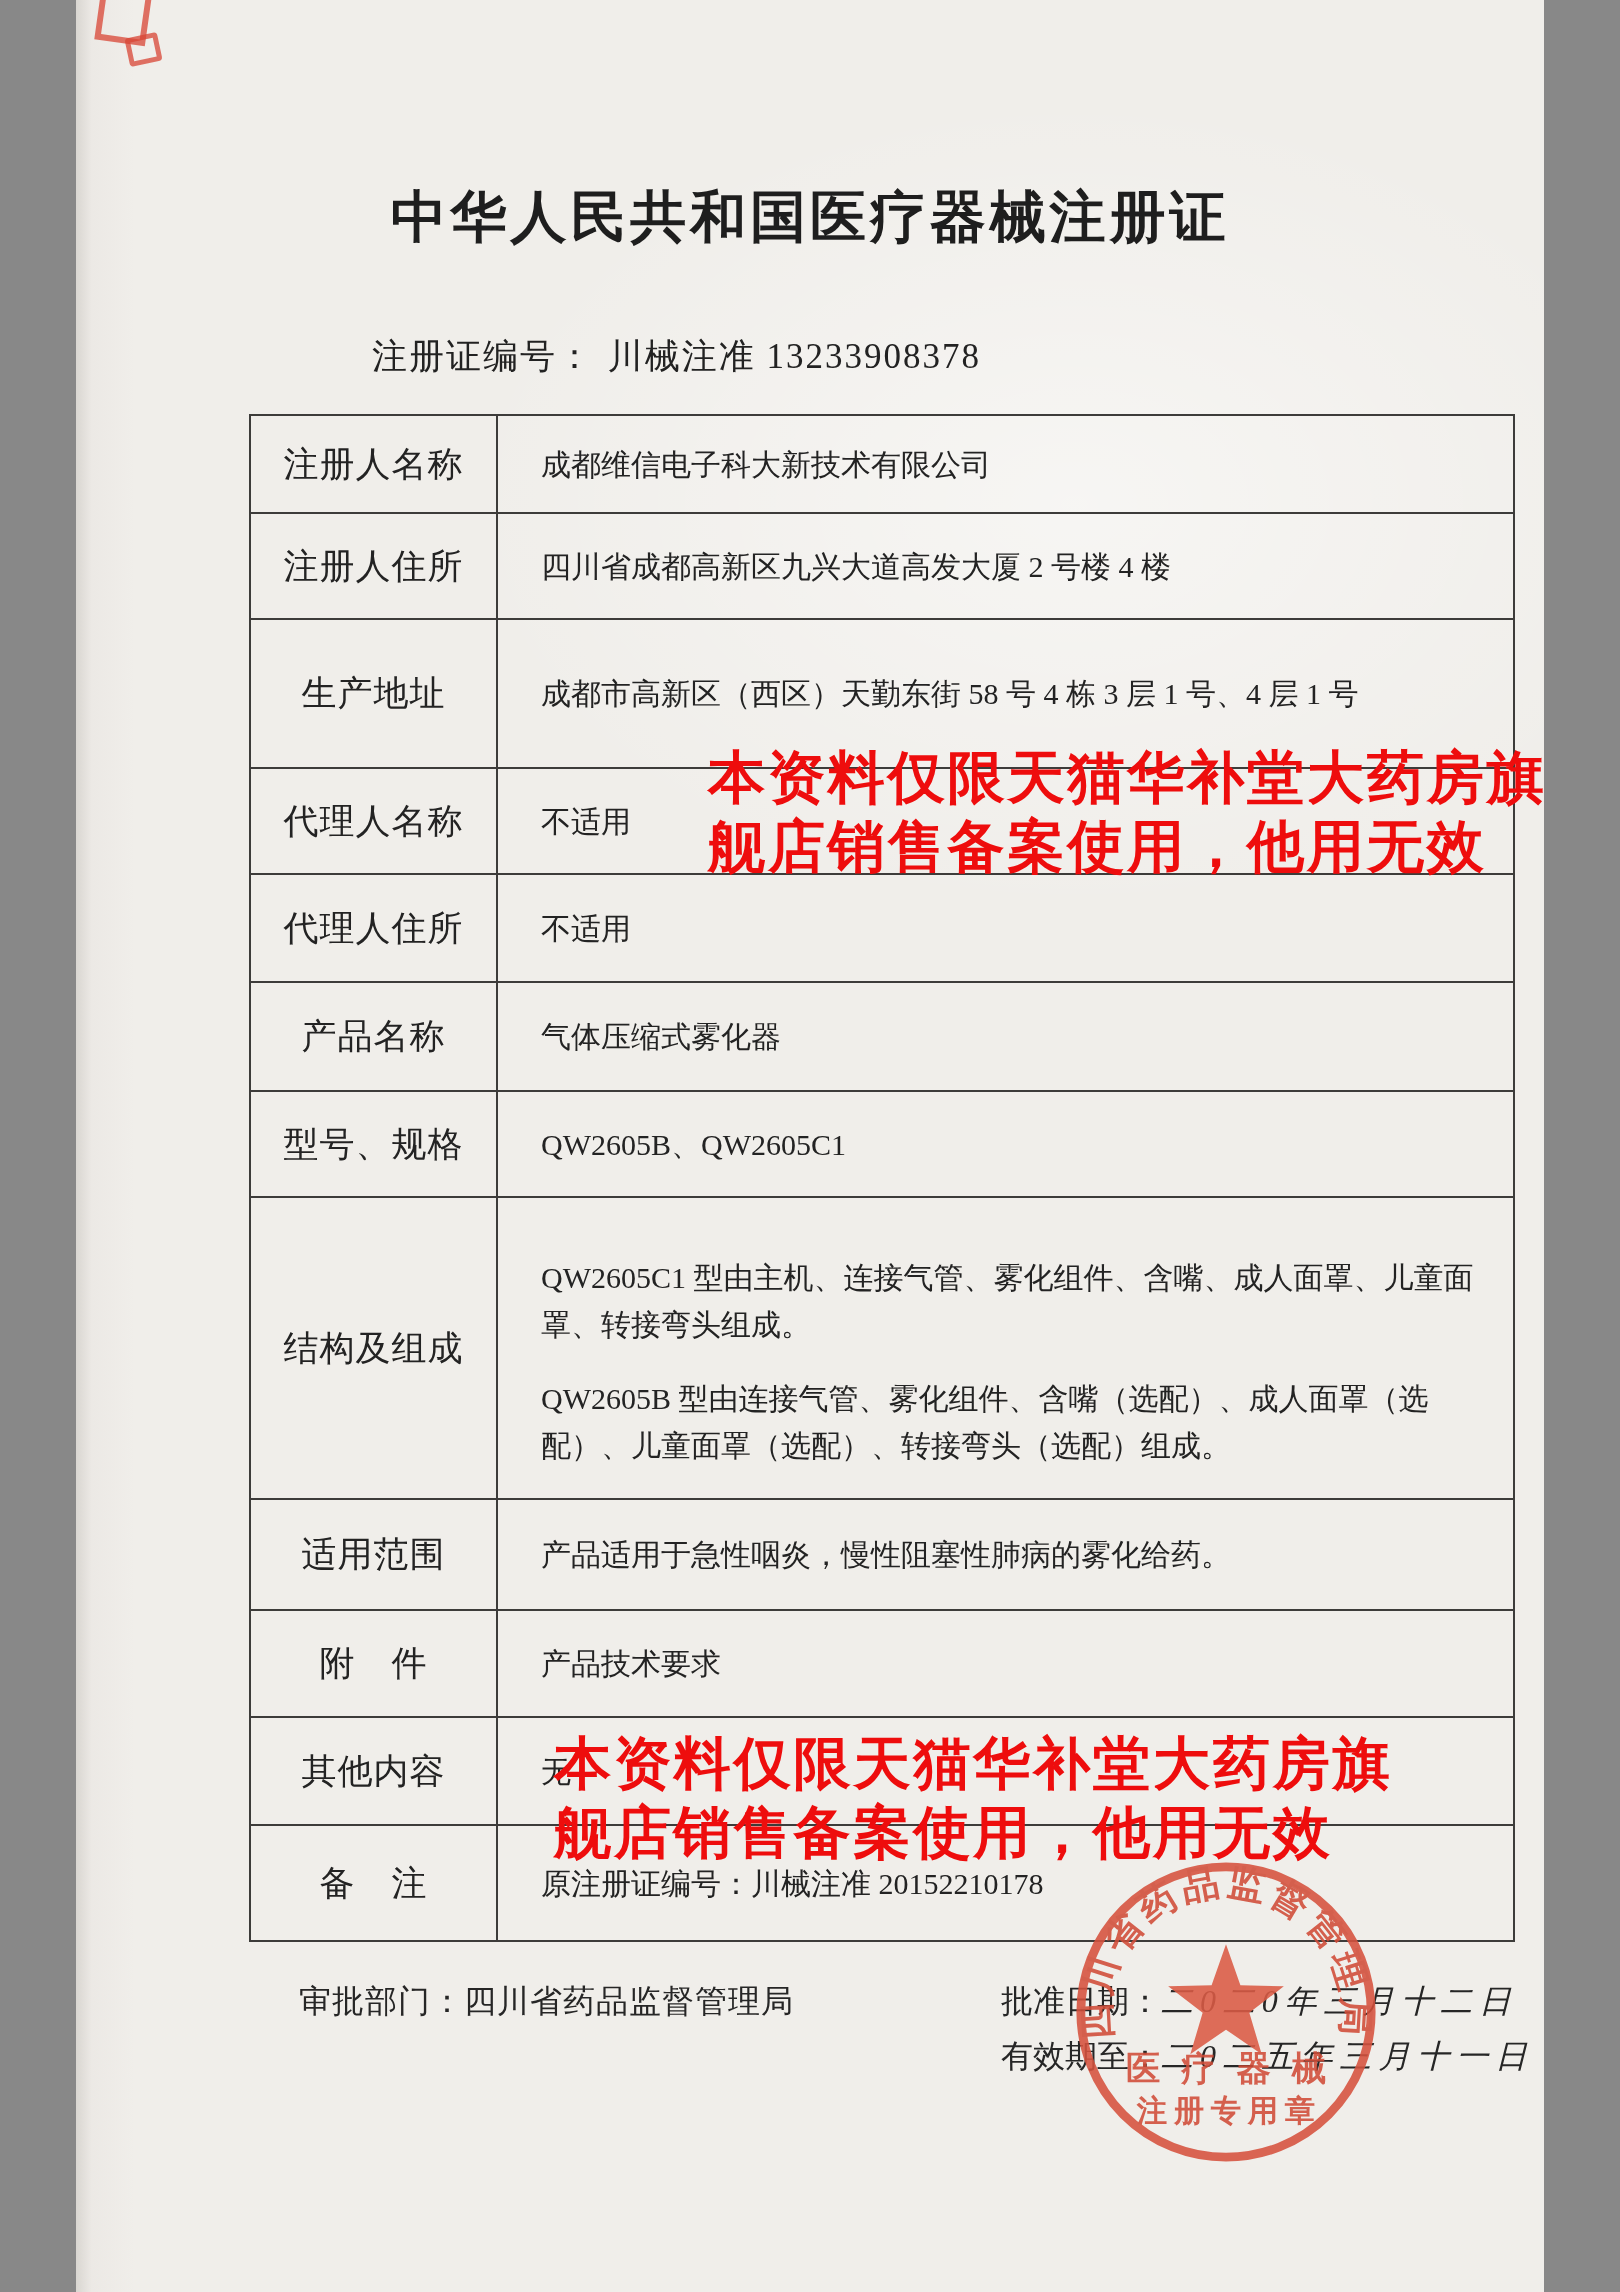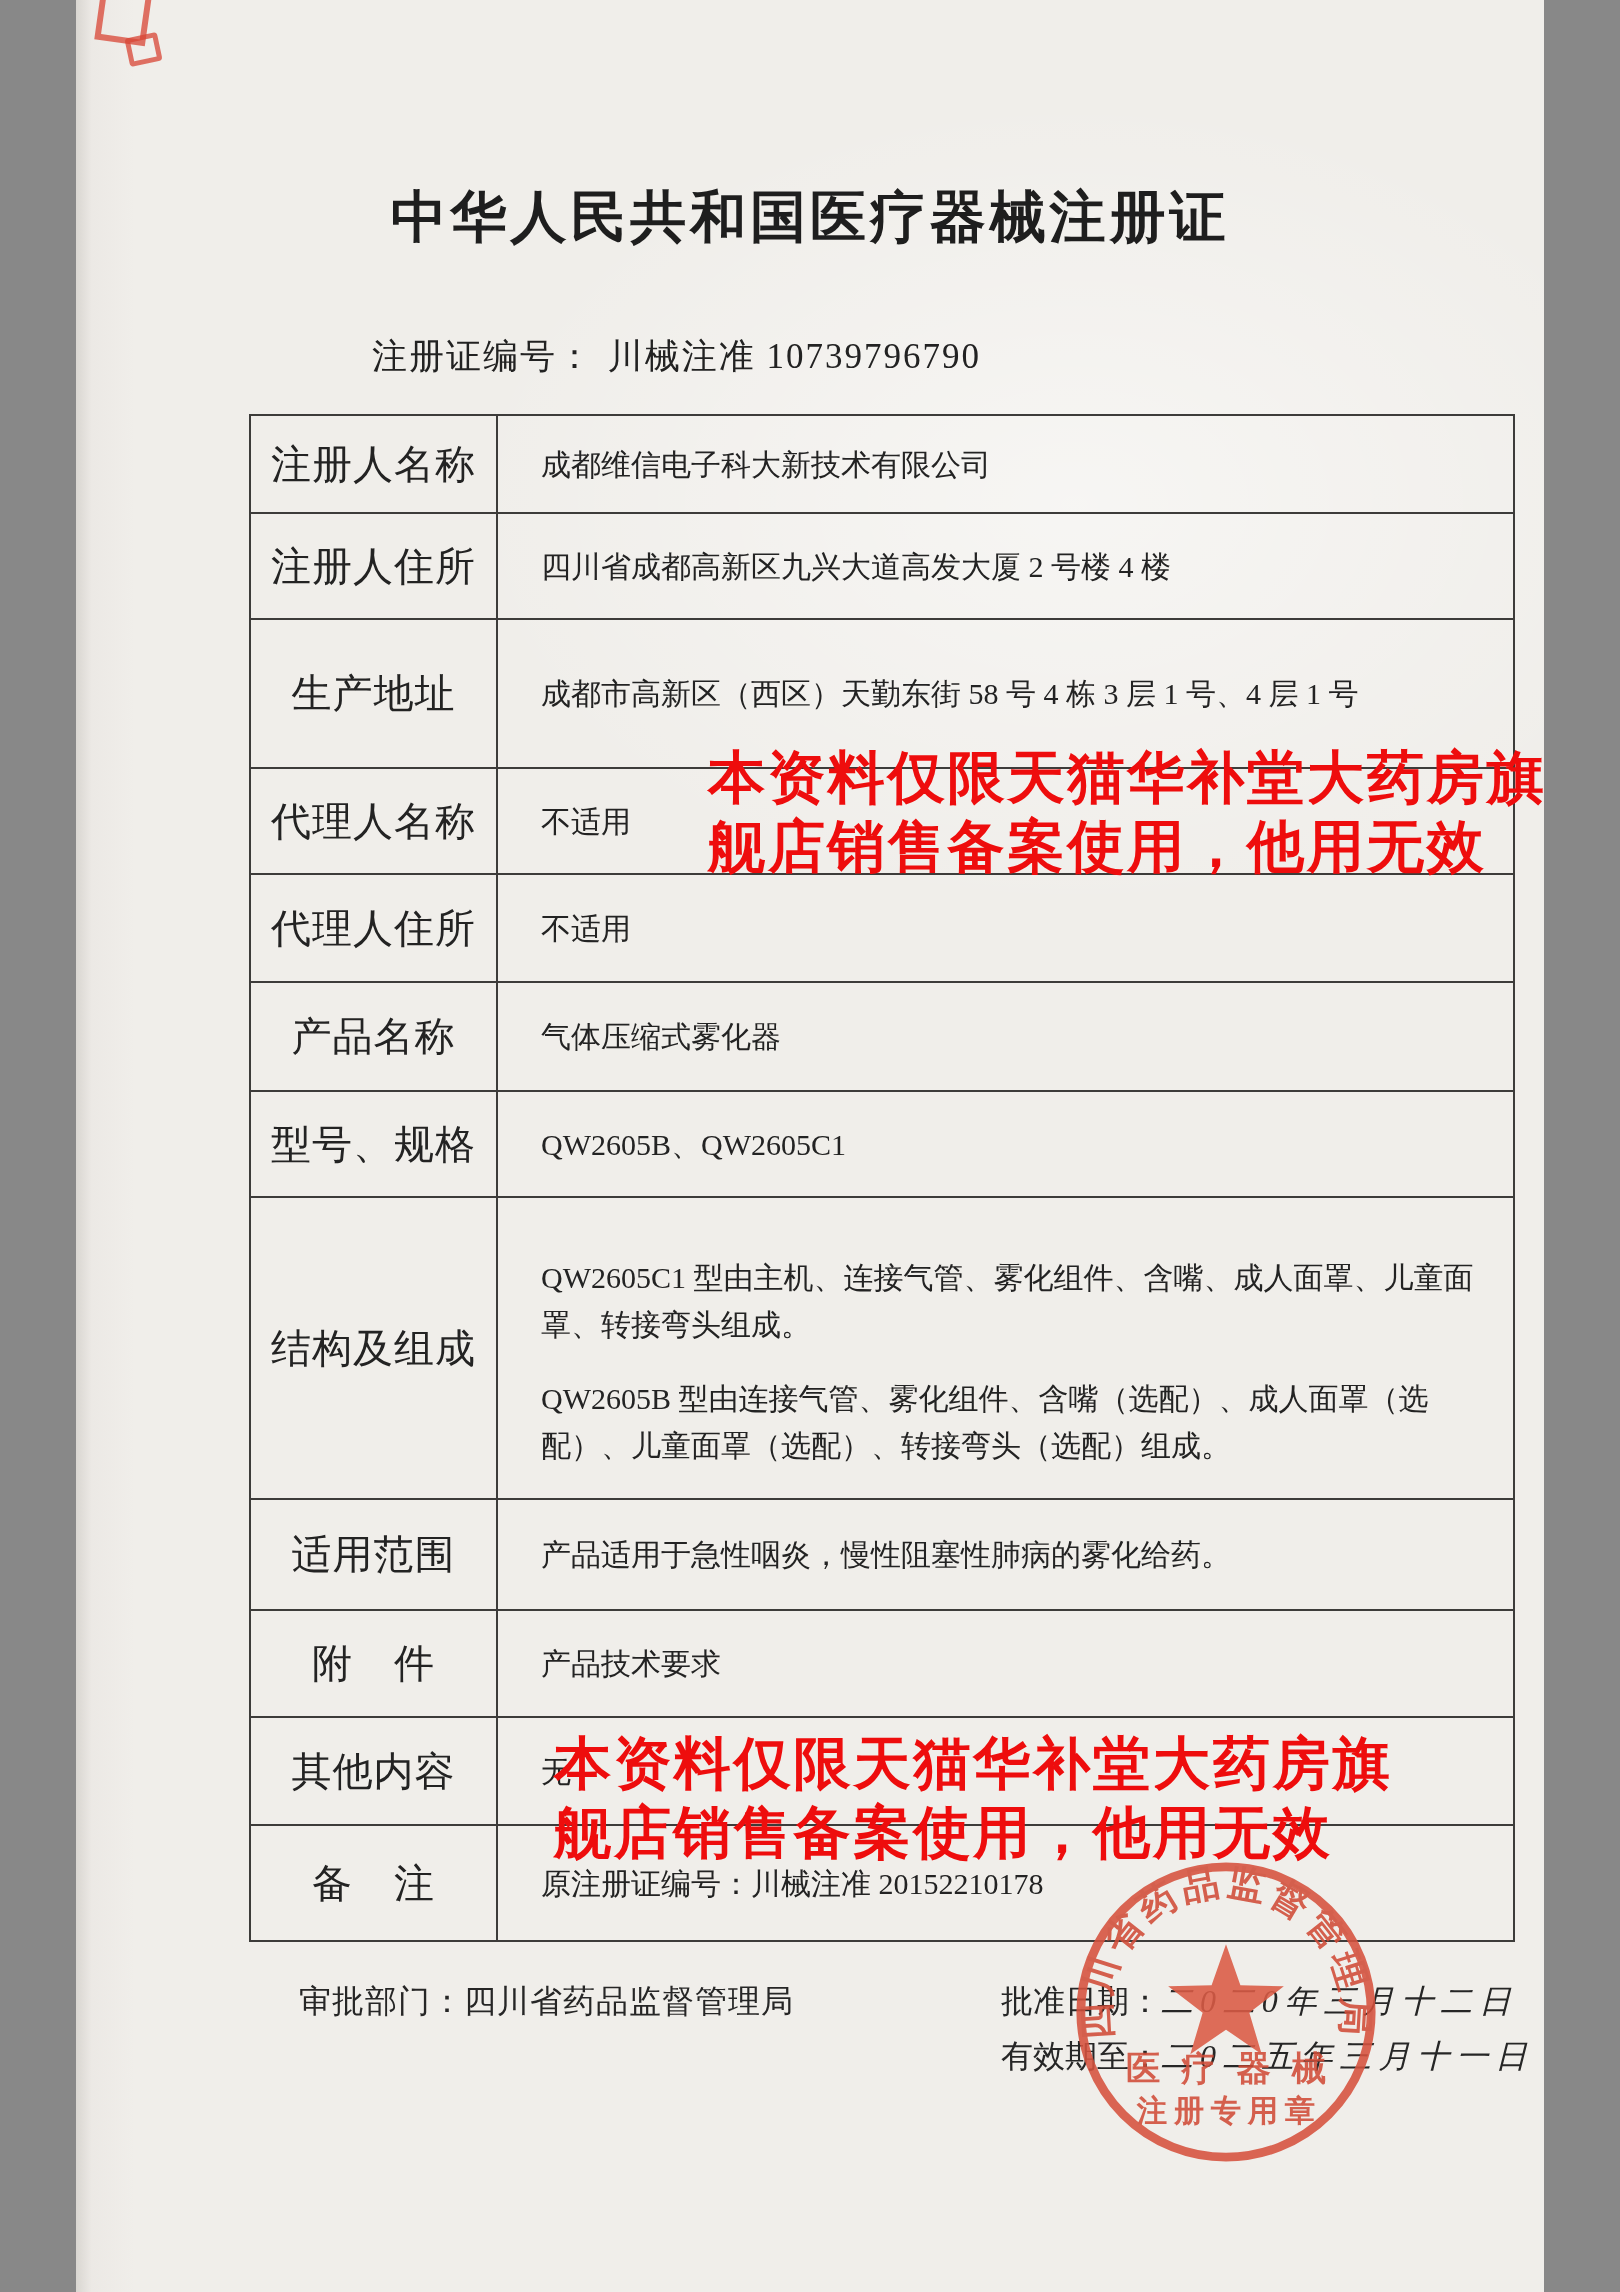--- a/index.html
+++ b/index.html
@@ -39,21 +39,21 @@
     border:2px solid #3d3c3a;
     display:flex; flex-direction:column;
     background:transparent;
   }
   .row { display:flex; border-top:2px solid #3d3c3a; }
   .row:first-child { border-top:none; }
   .cell-label {
     width:247px; flex:0 0 247px;
     border-right:2px solid #3d3c3a;
     display:flex; align-items:center; justify-content:center;
-    font-size:40px; letter-spacing:1px; color:#232323;
+    font-size:35px; letter-spacing:1px; color:#232323;
     text-align:center;
   }
   .cell-value {
     flex:1; display:flex; flex-direction:column; justify-content:center;
     padding:5.9px 33px 5.9px 43px;
     font-size:30px; line-height:63px; color:#232323;
   }
   .cell-value p { line-height:47px;margin-top:27px; }
 
   .watermark {
@@ -77,21 +77,21 @@
 <body>
 
 <div class="page">
 
   <div class="artifact a1"></div>
   <div class="artifact a2"></div>
 
   <div class="title">中华人民共和国医疗器械注册证</div>
 
   <div class="regline">
-    <span>注册证编号：</span><span class="reg-value">川械注准 10739796790</span>
+    <span>注册证编号：</span><span class="reg-value">川械注准 13233908378</span>
   </div>
 
   <div class="cert-table">
 
     <div class="row" style="height:96px">
       <div class="cell-label">注册人名称</div>
       <div class="cell-value">成都维信电子科大新技术有限公司</div>
     </div>
 
     <div class="row" style="height:106px">

